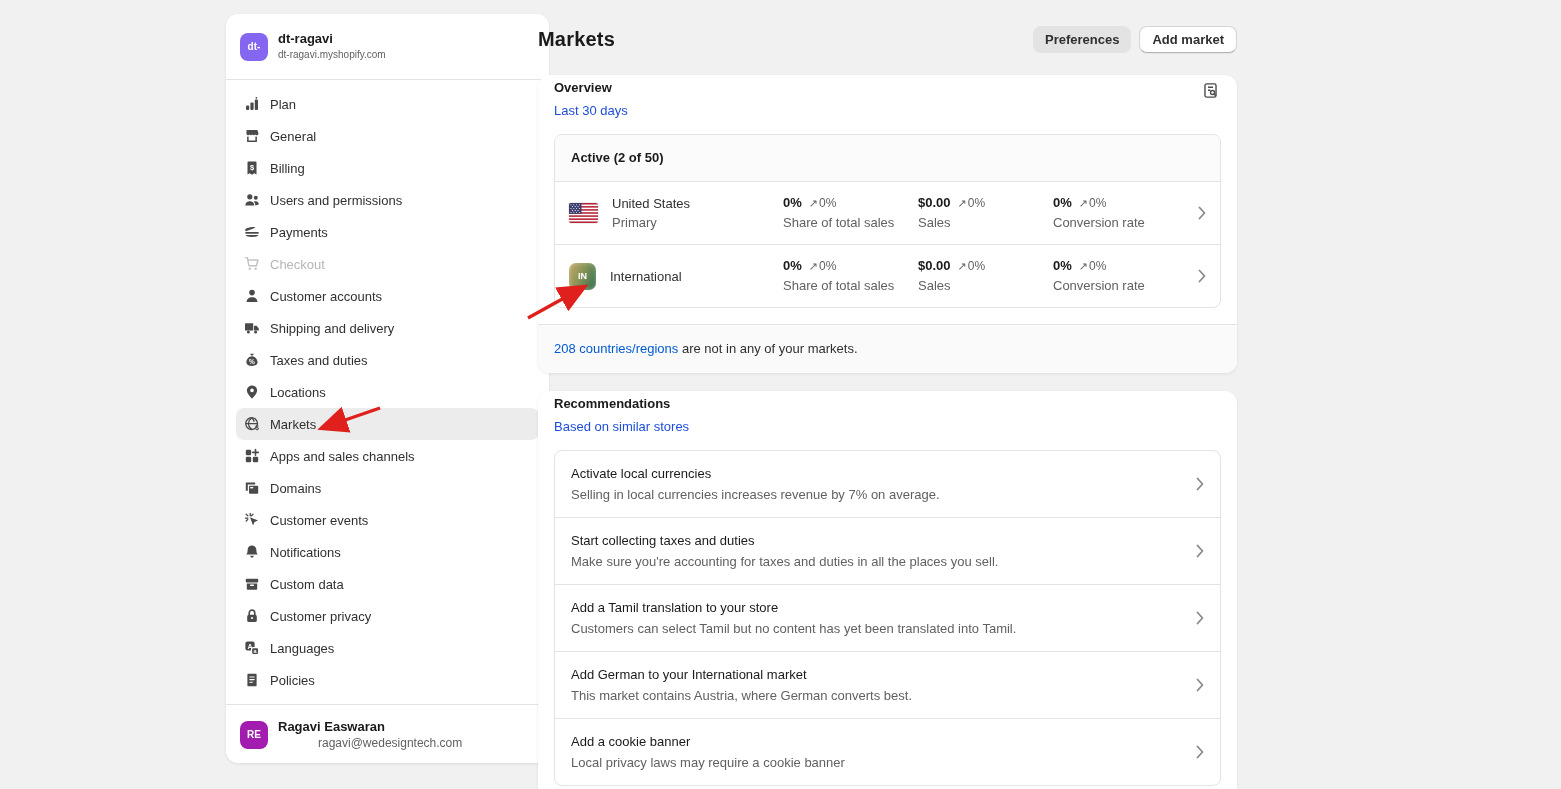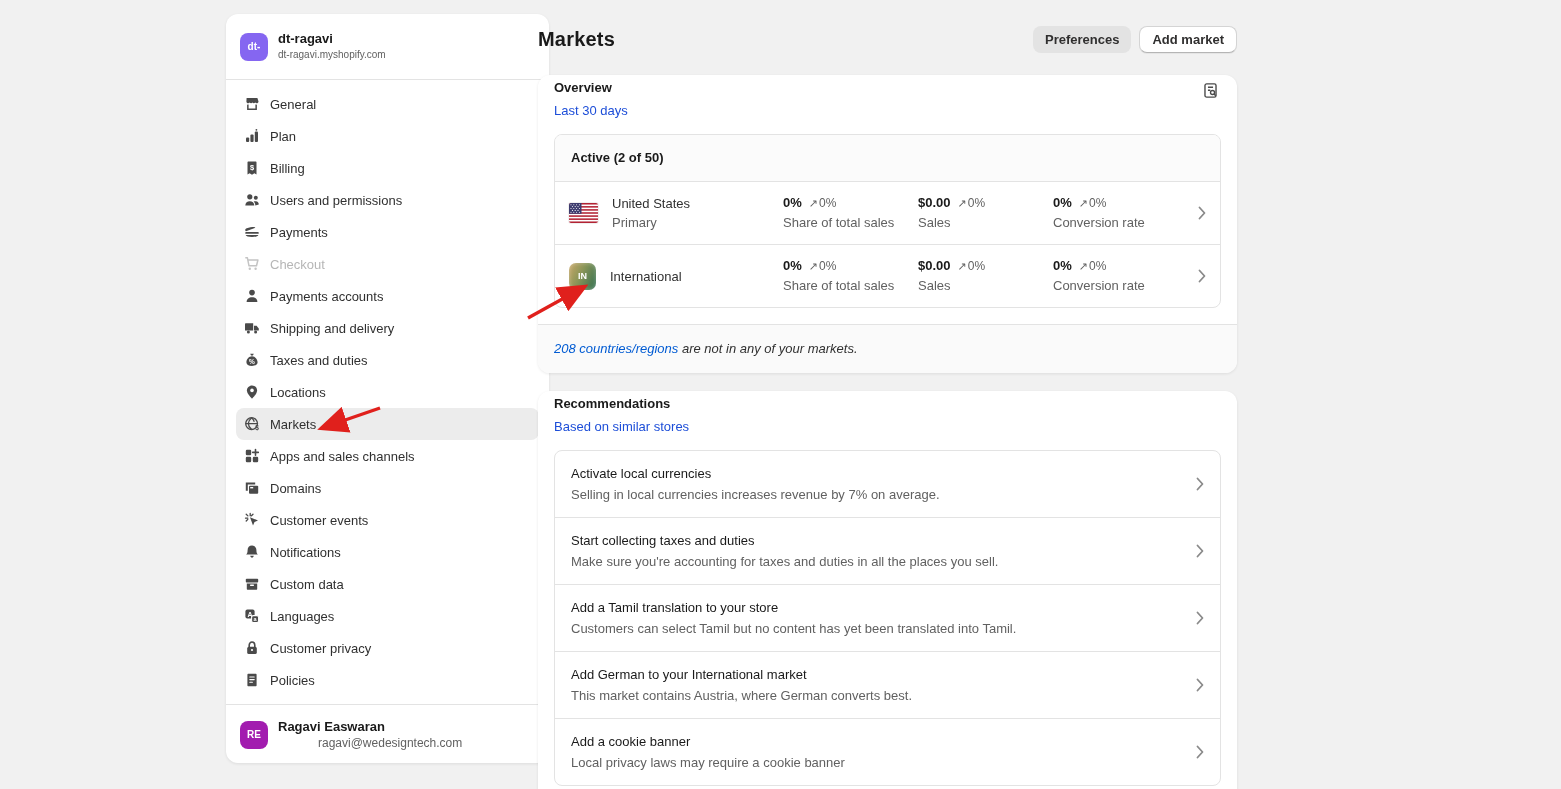--- a/index.html
+++ b/index.html
@@ -95,21 +95,21 @@
   .stat { width:135px; }
   .stat-top { display:flex; align-items:baseline; gap:7px; }
   .stat-value { font-weight:600; color:#1a1a1a; line-height:18px; }
   .stat-delta { color:#616161; font-size:12px; }
   .trend { font-size:11px; margin-right:1px; }
   .stat-label { color:#616161; margin-top:2px; line-height:18px; }
   .row-chevron { margin-left:auto; display:flex; }
 
   .card-footer {
     margin-top:16px; border-top:1px solid #e3e3e3; background:#fafafa;
-    border-radius:0 0 12px 12px; padding:15px 16px; line-height:18px;font-style:italic;
+    border-radius:0 0 12px 12px; padding:15px 16px; line-height:18px;
   }
   .link { color:#005bd3; text-decoration:none; cursor:pointer; }
 
   .rec-card { margin-top:18px; padding-bottom:16px; }
   .rec-box { margin:0 16px; border:1px solid #e3e3e3; border-radius:8px; overflow:hidden; }
   .rec-item { display:flex; align-items:center; padding:13px 16px; cursor:pointer; }
   .rec-item + .rec-item { border-top:1px solid #e3e3e3; }
   .rec-text { flex:1 1 auto; }
   .rec-title { color:#1a1a1a; line-height:19px; }
   .rec-desc { color:#616161; margin-top:2px; line-height:19px; }
@@ -129,42 +129,42 @@
       <div class="store-name">dt-ragavi</div>
       <div class="store-domain">dt-ragavi.myshopify.com</div>
     </div>
   </div>
 
   <div class="nav">
 
     <div class="nav-item">
       <span class="nav-icon">
           <svg viewBox="0 0 16 16" fill="currentColor">
-            <path d="M2.6 2h10.8l1.1 3.4c0 1-.85 1.8-1.85 1.8-.55 0-1.05-.25-1.4-.65-.35.4-.85.65-1.4.65s-1.05-.25-1.4-.65c-.35.4-.85.65-1.4.65s-1.05-.25-1.4-.65c-.35.4-.85.65-1.4.65-1 0-1.85-.8-1.85-1.8L2.6 2z"></path>
-            <path d="M3.1 8.6V14h9.8V8.6c-.5.15-1 .12-1.5-.05v3.95h-6.8V8.55c-.5.17-1 .2-1.5.05z"></path>
-          </svg>
-        </span>
-      <span>General</span>
-    </div>
-
-    <div class="nav-item">
-      <span class="nav-icon">
-          <svg viewBox="0 0 16 16" fill="currentColor">
             <rect x="2" y="9.5" width="3.2" height="4.5" rx="1"></rect>
             <rect x="6.4" y="6.5" width="3.2" height="7.5" rx="1"></rect>
             <rect x="10.8" y="3.5" width="3.2" height="10.5" rx="1"></rect>
             <circle cx="12.4" cy="1.8" r=".9"></circle>
           </svg>
         </span>
       <span>Plan</span>
     </div>
 
     <div class="nav-item">
       <span class="nav-icon">
           <svg viewBox="0 0 16 16" fill="currentColor">
+            <path d="M2.6 2h10.8l1.1 3.4c0 1-.85 1.8-1.85 1.8-.55 0-1.05-.25-1.4-.65-.35.4-.85.65-1.4.65s-1.05-.25-1.4-.65c-.35.4-.85.65-1.4.65s-1.05-.25-1.4-.65c-.35.4-.85.65-1.4.65-1 0-1.85-.8-1.85-1.8L2.6 2z"></path>
+            <path d="M3.1 8.6V14h9.8V8.6c-.5.15-1 .12-1.5-.05v3.95h-6.8V8.55c-.5.17-1 .2-1.5.05z"></path>
+          </svg>
+        </span>
+      <span>General</span>
+    </div>
+
+    <div class="nav-item">
+      <span class="nav-icon">
+          <svg viewBox="0 0 16 16" fill="currentColor">
             <path d="M4.2 1.5c-.4 0-.7.3-.7.7v12.3l2.1-1.3 2.4 1.5 2.4-1.5 2.1 1.3V2.2c0-.4-.3-.7-.7-.7H4.2z"></path>
             <text x="8" y="9.6" font-size="7.5" fill="#fff" text-anchor="middle" font-weight="bold">$</text>
           </svg>
         </span>
       <span>Billing</span>
     </div>
 
     <div class="nav-item">
       <span class="nav-icon">
           <svg viewBox="0 0 16 16" fill="currentColor">
@@ -199,21 +199,21 @@
       <span>Checkout</span>
     </div>
 
     <div class="nav-item">
       <span class="nav-icon">
           <svg viewBox="0 0 16 16" fill="currentColor">
             <circle cx="8" cy="4.6" r="2.8"></circle>
             <path d="M2.6 14c0-3 2.4-4.7 5.4-4.7s5.4 1.7 5.4 4.7z"></path>
           </svg>
         </span>
-      <span>Payments accounts</span>
+      <span>Customer accounts</span>
     </div>
 
     <div class="nav-item">
       <span class="nav-icon">
           <svg viewBox="0 0 16 16" fill="currentColor">
             <path d="M1 4.3c0-.6.4-1 1-1h7.2v7.2H1V4.3z"></path>
             <path d="M10 5.8h2.6l2.2 2.6v2.1H10z"></path>
             <circle cx="4.4" cy="12" r="1.5"></circle>
             <circle cx="11.6" cy="12" r="1.5"></circle>
           </svg>
@@ -302,39 +302,39 @@
             <rect x="1.8" y="2.8" width="12.4" height="3.6" rx=".9"></rect>
             <path d="M2.8 7.4h10.4v5.4c0 .6-.4 1-1 1H3.8c-.6 0-1-.4-1-1V7.4z"></path>
             <rect x="6" y="8.6" width="4" height="1.3" rx=".6" fill="#fff"></rect>
           </svg>
         </span>
       <span>Custom data</span>
     </div>
 
     <div class="nav-item">
       <span class="nav-icon">
+          <svg viewBox="0 0 16 16">
+            <path d="M5.2 7V5.3C5.2 3.5 6.4 2 8 2s2.8 1.5 2.8 3.3V7" fill="none" stroke="currentColor" stroke-width="1.6"></path>
+            <rect x="3.2" y="6.8" width="9.6" height="7.2" rx="1.6" fill="currentColor"></rect>
+            <circle cx="8" cy="10" r="1.1" fill="#fff"></circle>
+          </svg>
+        </span>
+      <span>Customer privacy</span>
+    </div>
+
+    <div class="nav-item">
+      <span class="nav-icon">
           <svg viewBox="0 0 16 16" fill="currentColor">
             <rect x="1.4" y="1.4" width="9.2" height="9.2" rx="2"></rect>
             <text x="6" y="8.6" font-size="7" fill="#fff" text-anchor="middle" font-weight="bold">A</text>
             <rect x="7.6" y="7.6" width="7" height="7" rx="1.8" stroke="#fff" stroke-width="1.1"></rect>
             <text x="11.1" y="12.9" font-size="5.5" fill="#fff" text-anchor="middle" font-weight="bold">a</text>
           </svg>
         </span>
       <span>Languages</span>
-    </div>
-
-    <div class="nav-item">
-      <span class="nav-icon">
-          <svg viewBox="0 0 16 16">
-            <path d="M5.2 7V5.3C5.2 3.5 6.4 2 8 2s2.8 1.5 2.8 3.3V7" fill="none" stroke="currentColor" stroke-width="1.6"></path>
-            <rect x="3.2" y="6.8" width="9.6" height="7.2" rx="1.6" fill="currentColor"></rect>
-            <circle cx="8" cy="10" r="1.1" fill="#fff"></circle>
-          </svg>
-        </span>
-      <span>Customer privacy</span>
     </div>
 
     <div class="nav-item">
       <span class="nav-icon">
           <svg viewBox="0 0 16 16" fill="currentColor">
             <path d="M4.4 1.8h7.2c.6 0 1 .4 1 1v10.4c0 .6-.4 1-1 1H4.4c-.6 0-1-.4-1-1V2.8c0-.6.4-1 1-1z"></path>
             <path d="M5.8 5h4.4M5.8 7.6h4.4M5.8 10.2h2.6" stroke="#fff" stroke-width="1.1" fill="none" stroke-linecap="round"></path>
           </svg>
         </span>
       <span>Policies</span>

